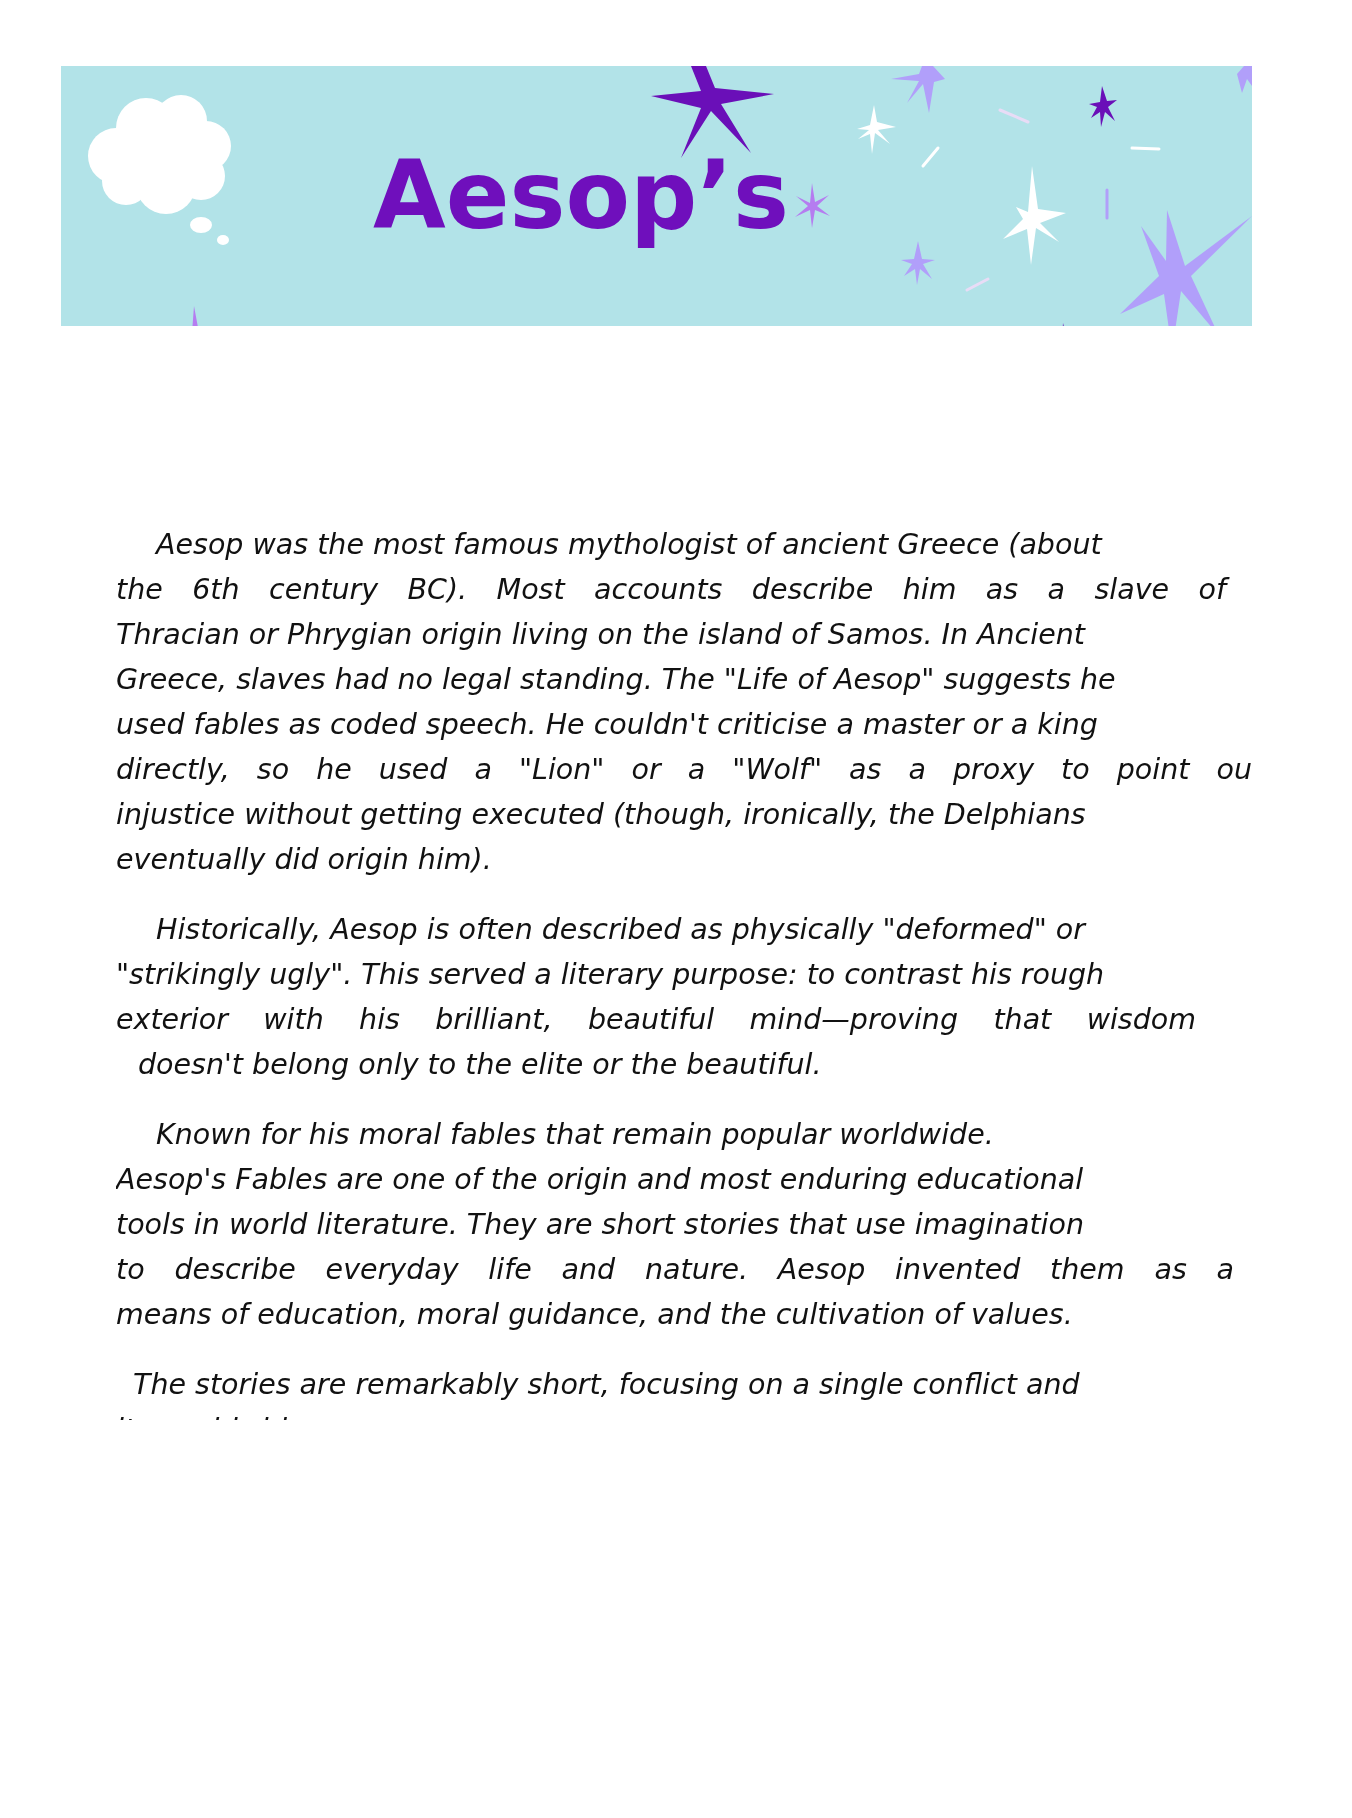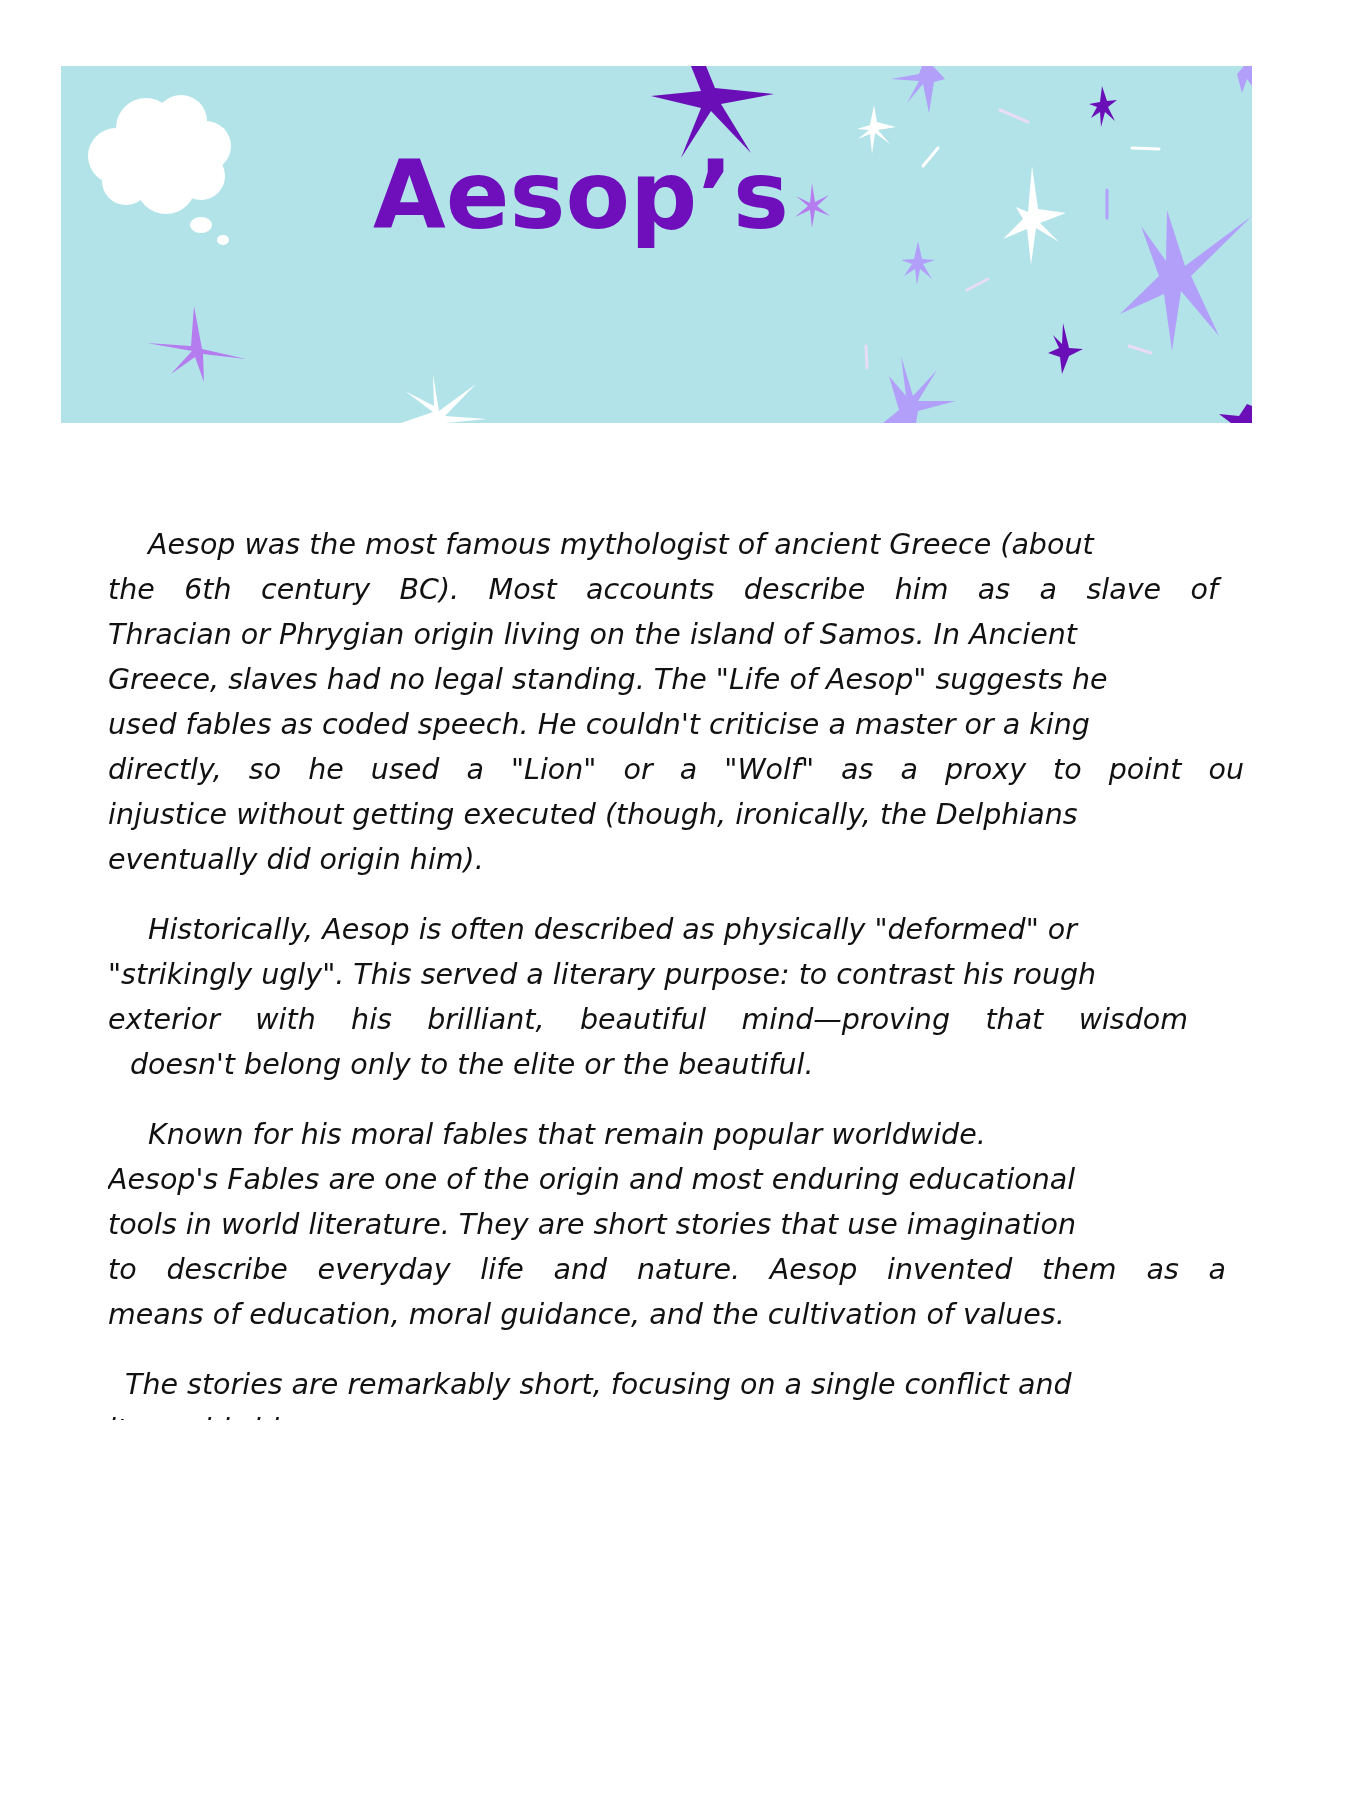--- a/index.html
+++ b/index.html
@@ -1,31 +1,31 @@
 <!DOCTYPE html>
 <html><head>
 <meta charset="utf-8">
 <style>
   html, body { margin: 0; padding: 0; background: #ffffff; }
   body { width: 1352px; height: 1818px; position: relative; overflow: hidden; font-family: "DejaVu Sans", sans-serif; }
   .banner {
-    position: absolute; left: 61px; top: 66px; width: 1191px; height: 357px;
+    position: absolute; left: 61px; top: 66px; width: 1191px; height: 260px;
     background: #b2e3e8; overflow: hidden;
   }
   .banner svg.deco { position: absolute; left: 0; top: 0; }
   .title {
     position: absolute; left: 0; top: 0; width: 100%; height: 100%;
     font-family: "DejaVu Sans", sans-serif; font-weight: bold;
     color: #6f0fbc; font-size: 94px; line-height: 1;
   }
   .title .l1 { position: absolute; left: 312px; top: 83px; white-space: nowrap; }
   .title .l2 { position: absolute; left: 351px; top: 171px; white-space: nowrap; }
 
   .content {
-    position: absolute; left: 108px; top: 0; width: 1136px; height: 1420px; overflow: hidden;
+    position: absolute; left: 116px; top: 0; width: 1136px; height: 1420px; overflow: hidden;
   }
   .para { position: absolute; left: 0; width: 1110px; }
   .line {
     position: absolute; left: 0; height: 45px; white-space: nowrap;
     font-family: "DejaVu Sans", sans-serif; font-style: italic;
     font-size: 28.5px; line-height: 45px; color: #111111;
   }
   .line.just { width: 1110px; text-align: justify; text-align-last: justify; white-space: normal; }
   .line.just.wide { width: 1136px; }
   .line b { font-weight: normal; }

